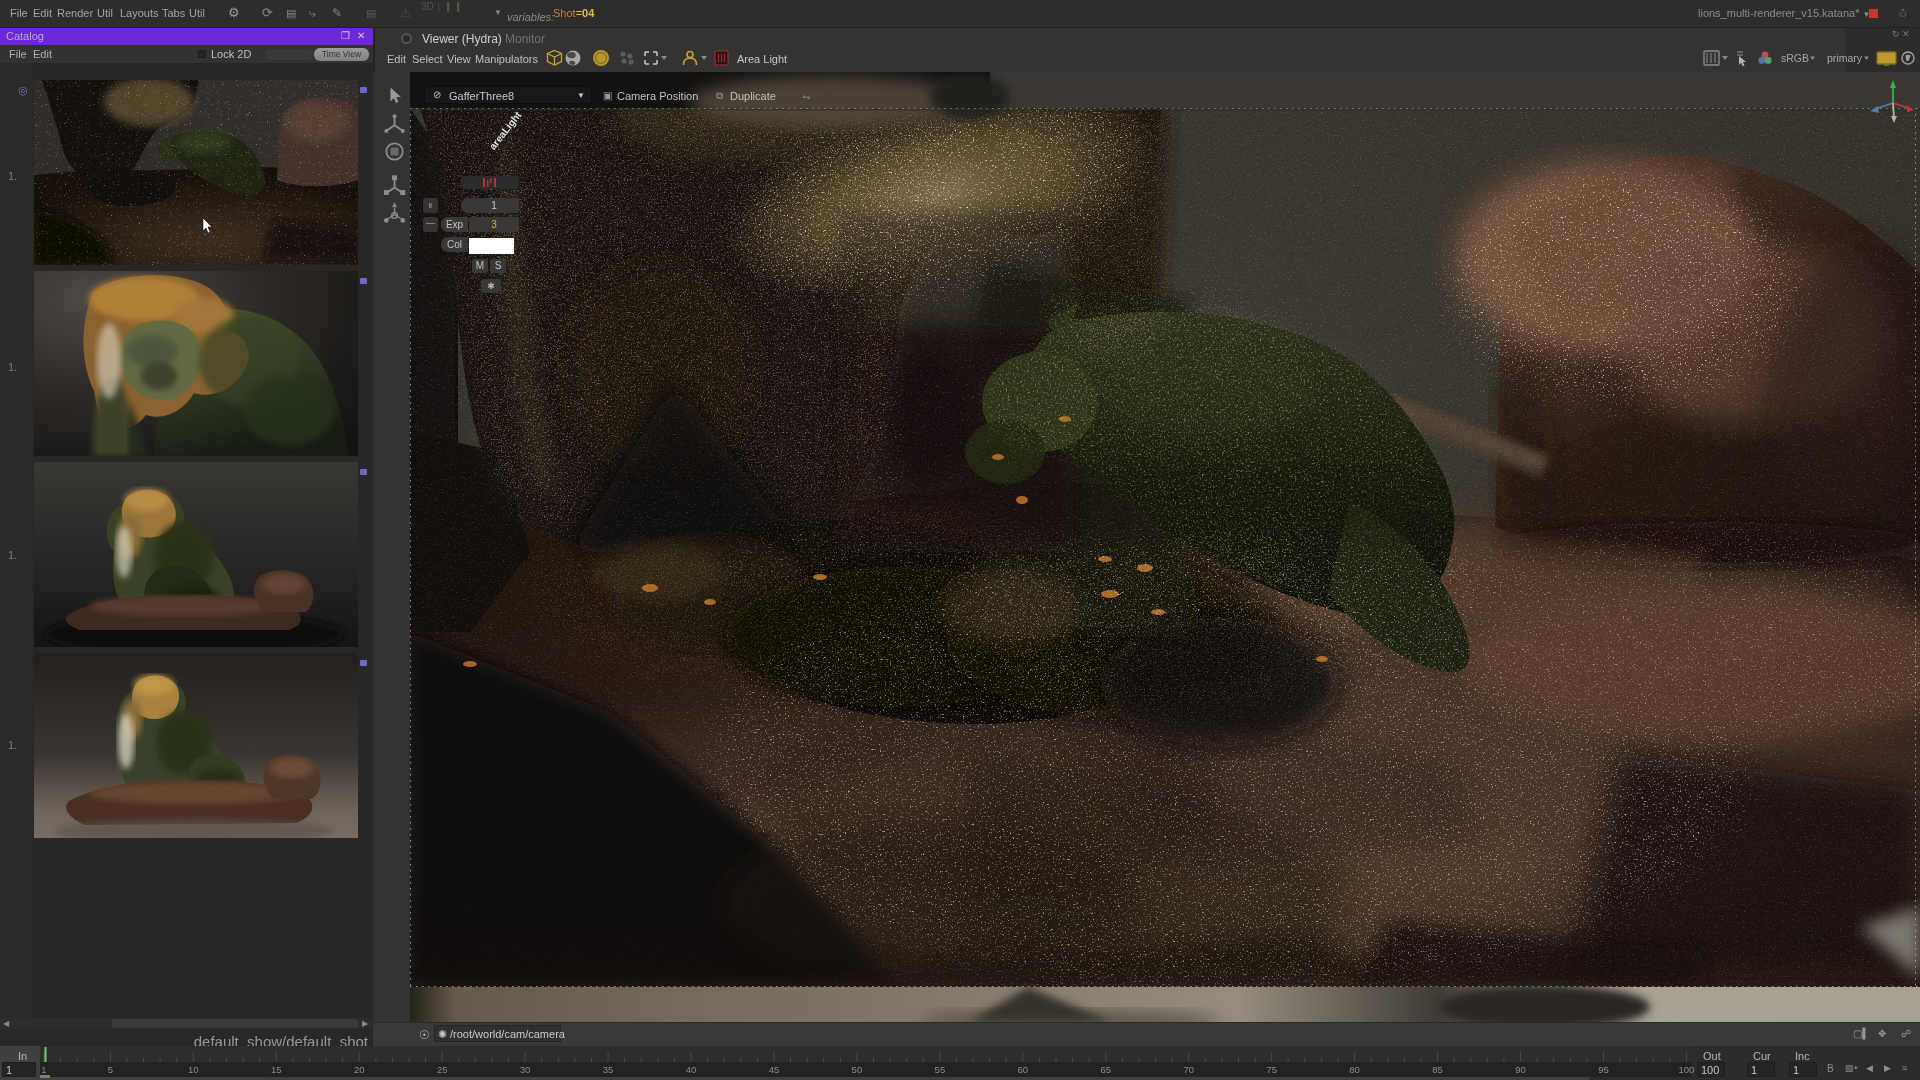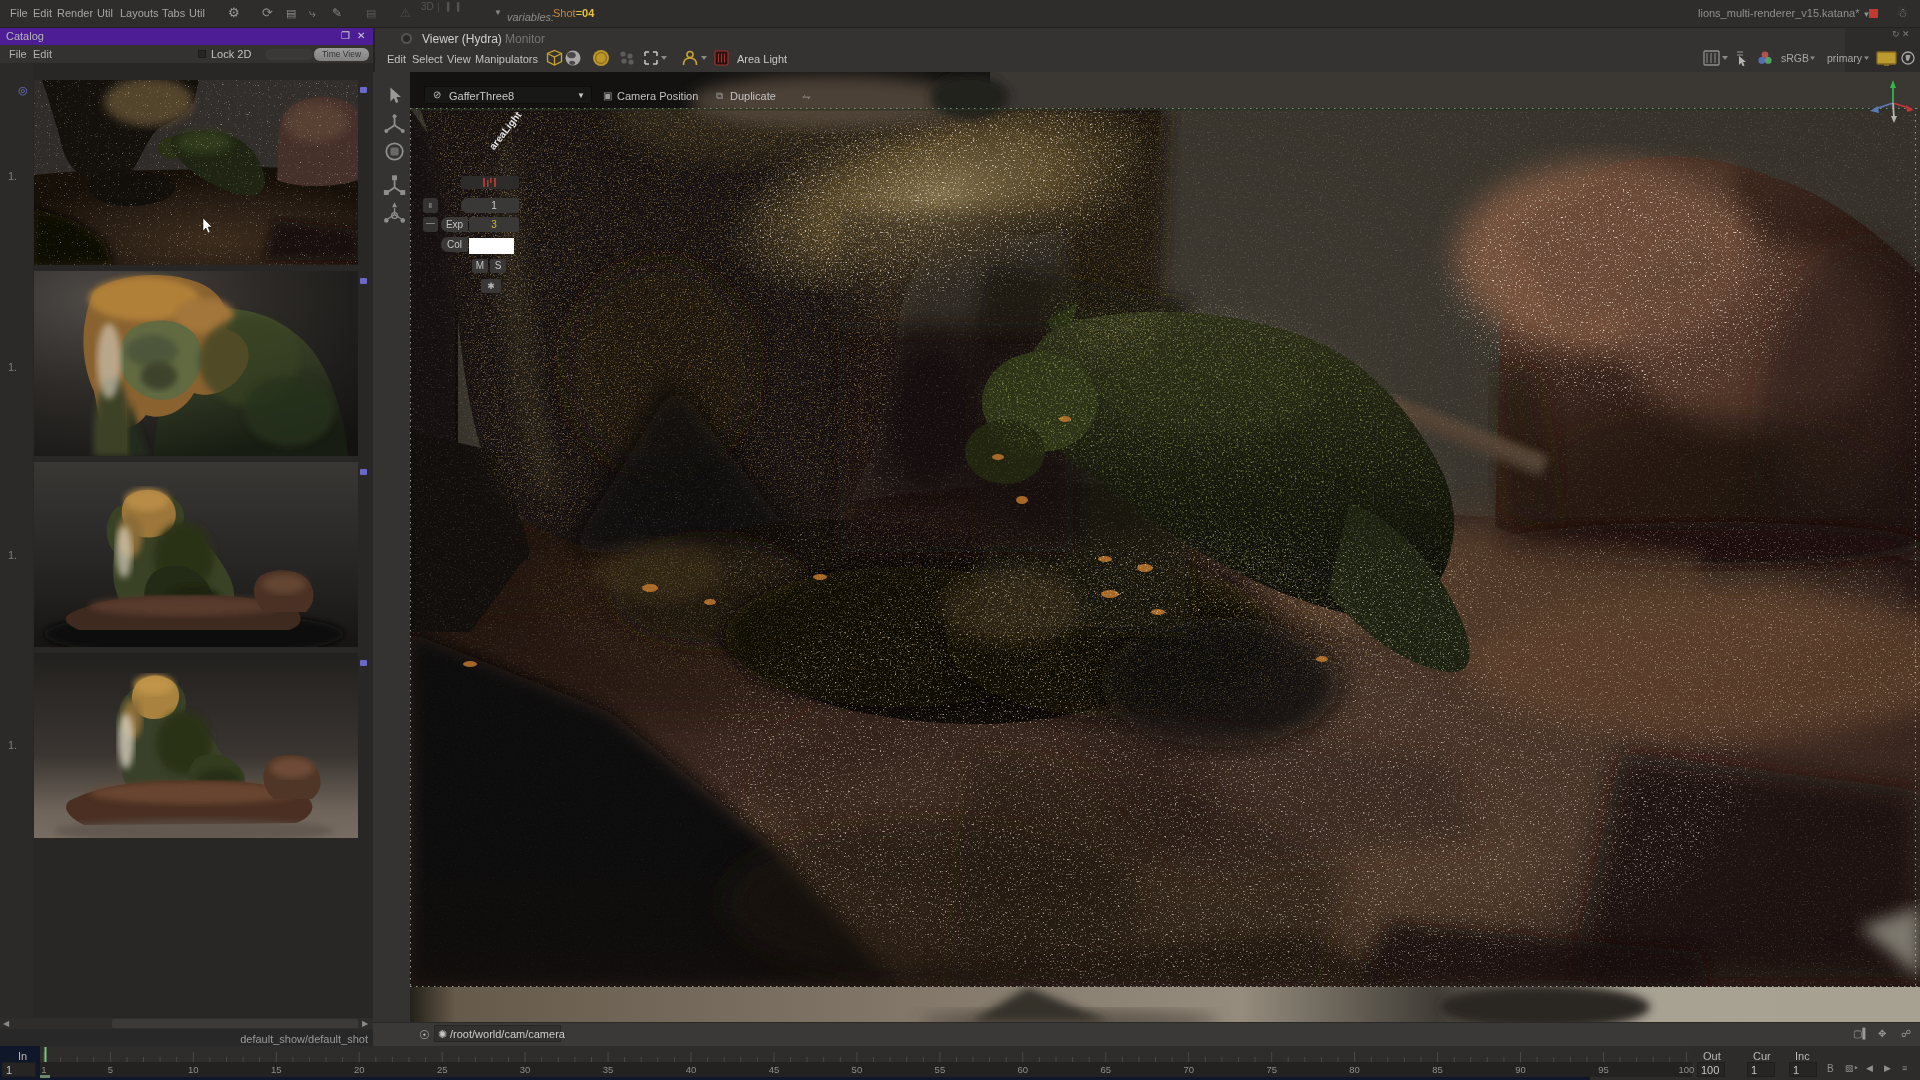--- a/index.html
+++ b/index.html
@@ -32,21 +32,21 @@
     <div class="abs" style="left:494px;top:8px;color:#8a8a8a;font-size:8px;">▼</div>
     <div class="abs" style="left:507px;top:11px;color:#8f8d88;font-style:italic;">variables:</div>
     <div class="abs" style="left:553px;top:7px;color:#c8863c;">Shot<span style="color:#e4c23c;">=<b>04</b></span></div>
     <div class="abs" style="left:1698px;top:7px;color:#8f8f8d;">lions_multi-renderer_v15.katana* <span style="font-size:8px;">▼</span></div>
     <div class="abs" style="left:1869px;top:9px;width:9px;height:9px;background:#c03a30;"></div>
     <div class="abs" style="left:1897px;top:6px;color:#8a8a8a;font-size:12px;">☃</div>
   </div>
 
   <div class="abs" style="left:0;top:28px;width:373px;height:1018px;background:#292828;">
 
-    <div class="abs" style="left:0;top:0;width:373px;height:17px;background:#4c1d95;">
+    <div class="abs" style="left:0;top:0;width:373px;height:17px;background:#6d28d9;">
       <span class="abs" style="left:6px;top:2px;color:#b5b5b5;">Catalog</span>
       <span class="abs" style="left:341px;top:2px;color:#cfcfcf;font-size:10px;">❐</span>
       <span class="abs" style="left:357px;top:2px;color:#cfcfcf;font-size:10px;">✕</span>
     </div>
 
     <div class="abs" style="left:0;top:17px;width:373px;height:18px;background:#333231;">
       <span class="abs" style="left:9px;top:3px;">File</span>
       <span class="abs" style="left:33px;top:3px;">Edit</span>
       <span class="abs" style="left:198px;top:5px;width:8px;height:8px;background:#262524;border:1px solid #1d1c1b;"></span>
       <span class="abs" style="left:211px;top:3px;color:#c2c2c2;">Lock 2D</span>
@@ -191,21 +191,21 @@
     <div class="abs" style="left:360px;top:250px;width:7px;height:6px;background:#6a68c8;border-radius:1px;"></div>
     <div class="abs" style="left:360px;top:441px;width:7px;height:6px;background:#6a68c8;border-radius:1px;"></div>
     <div class="abs" style="left:360px;top:632px;width:7px;height:6px;background:#6a68c8;border-radius:1px;"></div>
 
     <div class="abs" style="left:0;top:990px;width:373px;height:11px;background:#2e2d2c;">
       <span class="abs" style="left:3px;top:1px;color:#8a8a8a;font-size:8px;">◀</span>
       <span class="abs" style="left:362px;top:1px;color:#8a8a8a;font-size:8px;">▶</span>
       <span class="abs" style="left:112px;top:1px;width:246px;height:9px;background:#3b3a39;border-radius:2px;"></span>
     </div>
 
-    <div class="abs" style="left:0;top:1005px;width:368px;height:13px;text-align:right;color:#9a9a9a;font-size:11px;">default_show/default_shot</div>
+    <div class="abs" style="left:0;top:1005px;width:368px;height:13px;text-align:right;color:#9a9a9a;font-size:15px;">default_show/default_shot</div>
   </div>
 
   <div class="abs" style="left:373px;top:28px;width:1472px;height:44px;background:#343332;border-left:2px solid #242322;">
 
     <div class="abs" style="left:26px;top:5px;width:11px;height:11px;border:2px solid #555453;border-radius:50%;background:#2a2929;"></div>
     <div class="abs" style="left:47px;top:4px;color:#cfcfcf;font-size:12px;">Viewer (Hydra)</div>
     <div class="abs" style="left:130px;top:4px;color:#757473;font-size:12px;">Monitor</div>
 
     <div class="abs" style="left:12px;top:25px;color:#c2c2c2;">Edit</div>
     <div class="abs" style="left:37px;top:25px;color:#c2c2c2;">Select</div>
@@ -595,21 +595,21 @@
   <div class="abs" style="left:373px;top:1022px;width:1547px;height:24px;background:#3a3938;border-top:1px solid #2a2928;">
     <span class="abs" style="left:46px;top:5px;color:#bdbdbd;font-size:12px;">☉</span>
     <span class="abs" style="left:61px;top:2px;width:127px;height:17px;background:#31302f;border:1px solid #262524;"></span>
     <span class="abs" style="left:65px;top:5px;color:#c9c9c9;font-size:11px;">✺</span>
     <span class="abs" style="left:77px;top:5px;color:#cccccc;">/root/world/cam/camera</span>
     <span class="abs" style="left:1480px;top:5px;color:#9a9a9a;font-size:10px;">▢▍</span>
     <span class="abs" style="left:1505px;top:5px;color:#9a9a9a;font-size:10px;">✥</span>
     <span class="abs" style="left:1528px;top:5px;color:#9a9a9a;font-size:10px;">☍</span>
   </div>
 
-  <div class="abs" style="left:0;top:1046px;width:1590px;height:34px;background:#0f172a;">
+  <div class="abs" style="left:0;top:1046px;width:1590px;height:34px;background:#404040;">
     <div class="abs" style="left:18px;top:4px;color:#b8b8b8;">In</div>
     <div class="abs" style="left:2px;top:16px;width:34px;height:15px;background:#262524;border:1px solid #1f1e1d;color:#c5c5c5;padding:1px 0 0 3px;">1</div>
     <div id="ruler" class="abs" style="left:0;top:0;width:1920px;height:34px;">
       <svg width="1920" height="34" viewBox="0 0 1920 34">
         <rect x="40" y="0" width="1652" height="16" fill="#2e2d2c"></rect>
         <rect x="40" y="16" width="1652" height="15" fill="#232221"></rect>
         <g stroke="#4a4948" stroke-width="1">
             <line x1="44.0" y1="6" x2="44.0" y2="16"></line>
             <line x1="60.6" y1="11" x2="60.6" y2="16"></line>
             <line x1="77.2" y1="11" x2="77.2" y2="16"></line>

